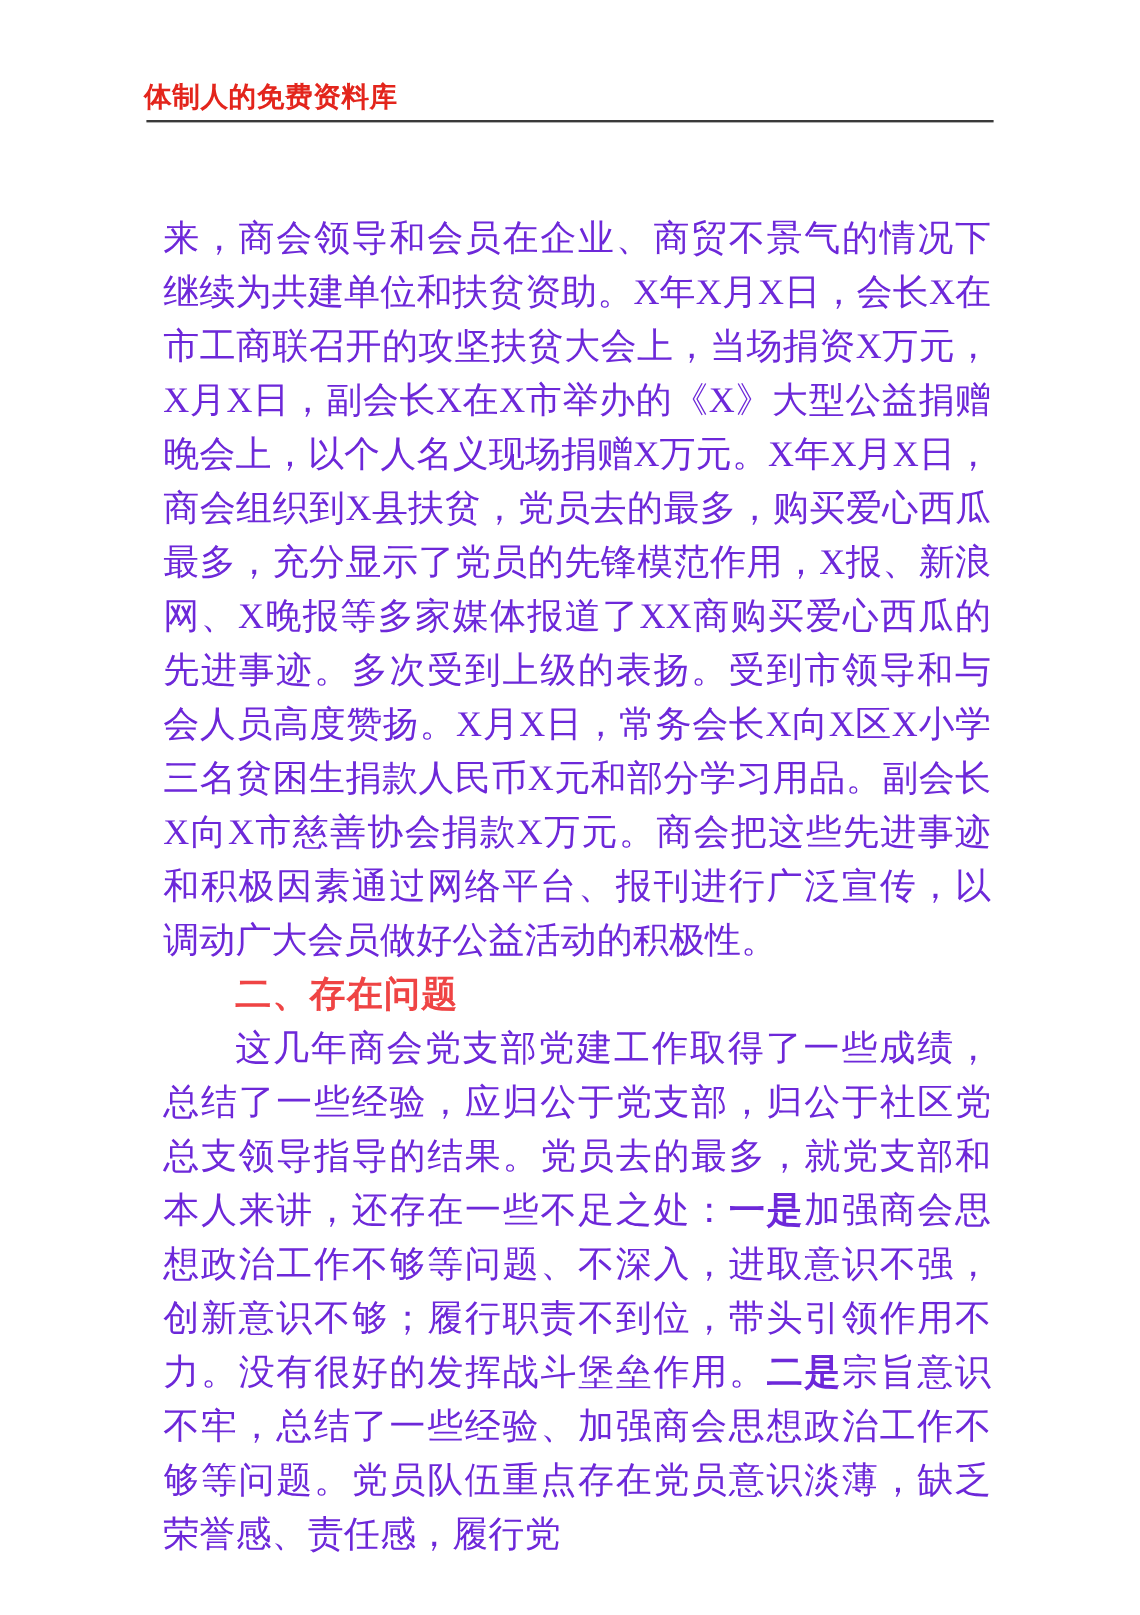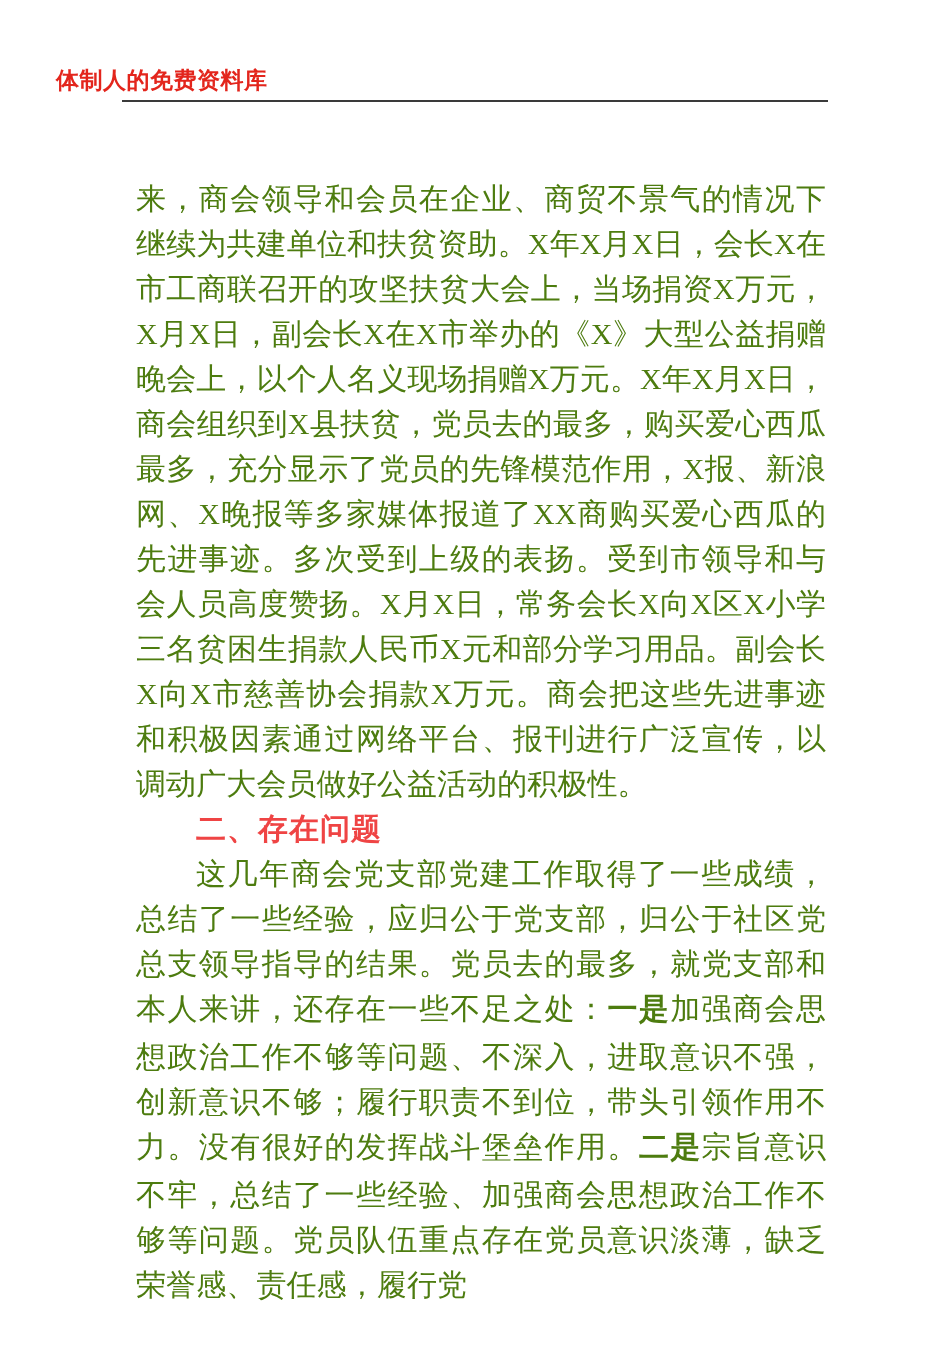--- a/index.html
+++ b/index.html
@@ -22,21 +22,21 @@
     background: #ffffff;
   }
 
   
   .header-band {
     position: absolute;
     left: 0;
     right: 0;
     top: 58px;
     height: 44px;
-    padding: 0 56px;
+    padding: 0 120px;
     box-sizing: border-box;
     display: flex;
     align-items: center;
     white-space: nowrap;
   }
   .brand {
     color: #e3251c;
     font-weight: bold;
     font-size: 23px;
     letter-spacing: 0.5px;
@@ -64,21 +64,21 @@
     position: absolute;
     left: 136px;
     top: 176px;
     width: 690px;
   }
 
   .para {
     margin: 0;
     font-size: 30px;
     line-height: 45px;
-    color: #4d7c0f;
+    color: #6d28d9;
     text-align: justify;
     text-justify: inter-ideograph;
     font-family: "Liberation Serif", "DejaVu Serif", serif;
     letter-spacing: 0.1px;
     word-break: break-all;
   }
 
   .para.indent {
     text-indent: 60px;
   }
@@ -89,21 +89,21 @@
     line-height: 45px;
     font-weight: bold;
     color: #ef4444;
     text-indent: 60px;
     font-family: "Liberation Sans", "DejaVu Sans", sans-serif;
     letter-spacing: 1px;
   }
 
   .em {
     font-weight: bold;
-    font-family: Liberation Mono, monospace;
+    font-family: Liberation Sans, sans-serif;
     letter-spacing: 0;
   }
 </style>
 </head>
 <body>
 
 <div class="page">
 
   <div class="header-band">
     <span class="brand">体制人的免费资料库</span>

